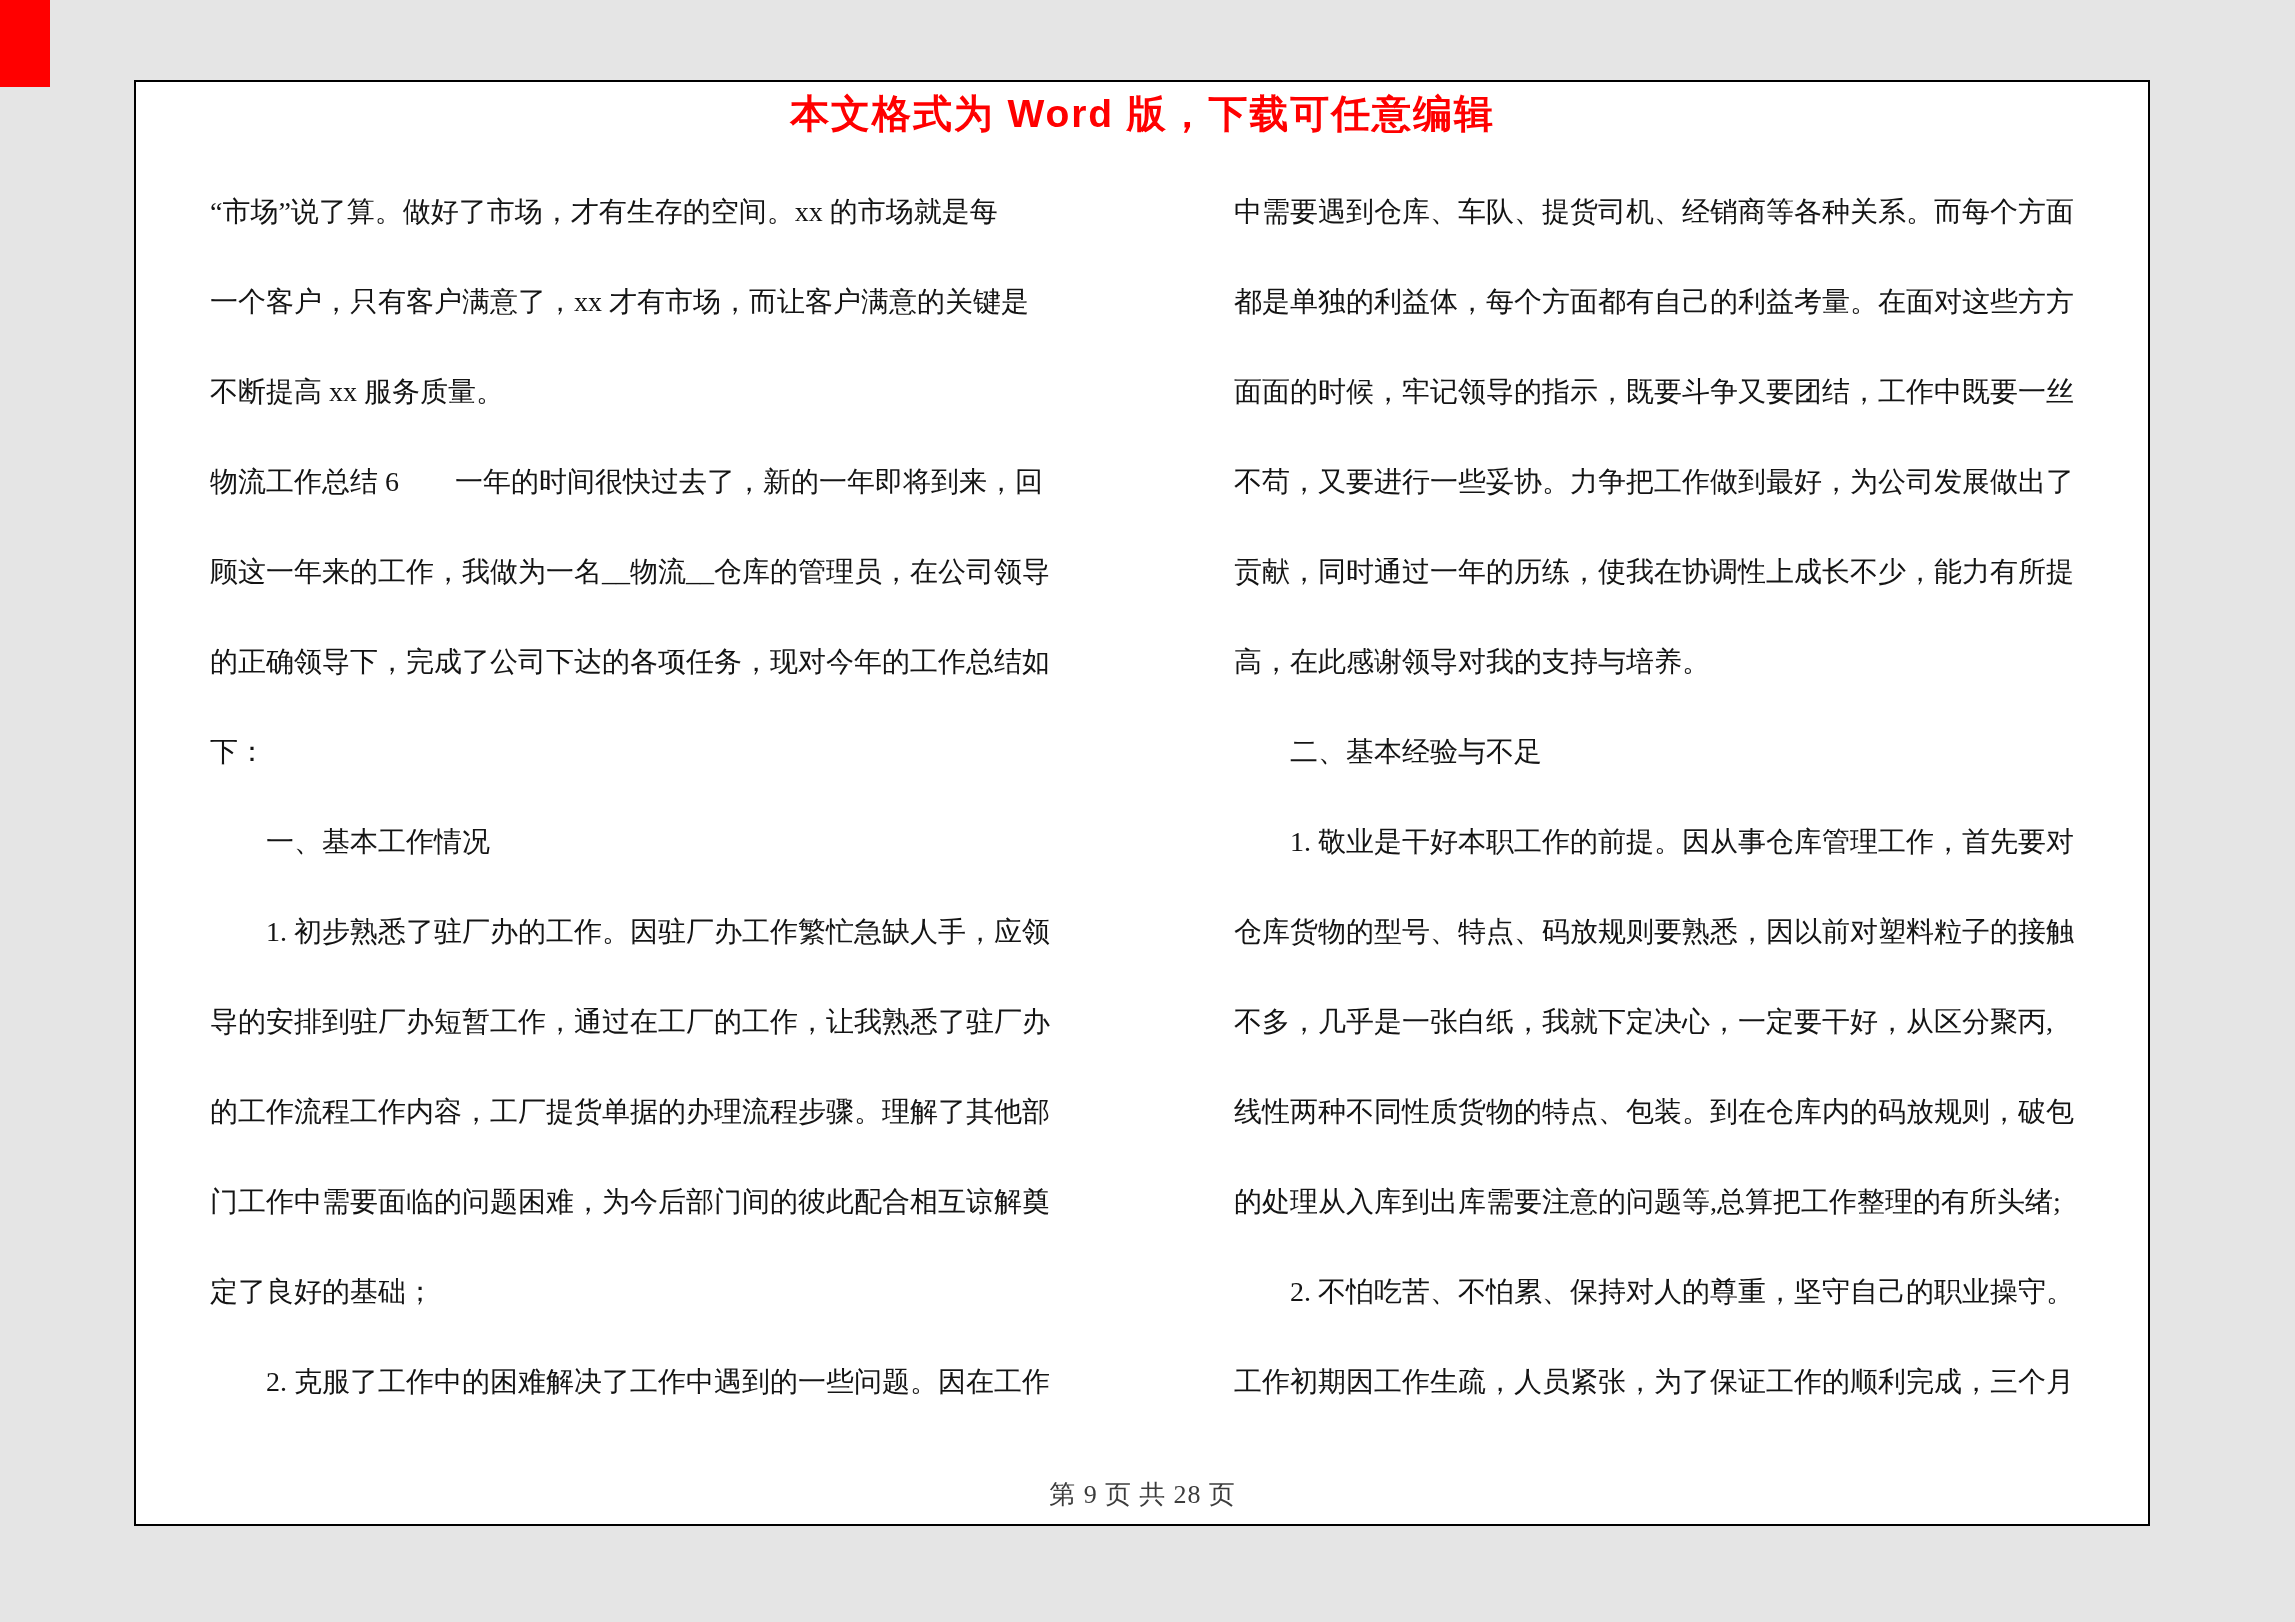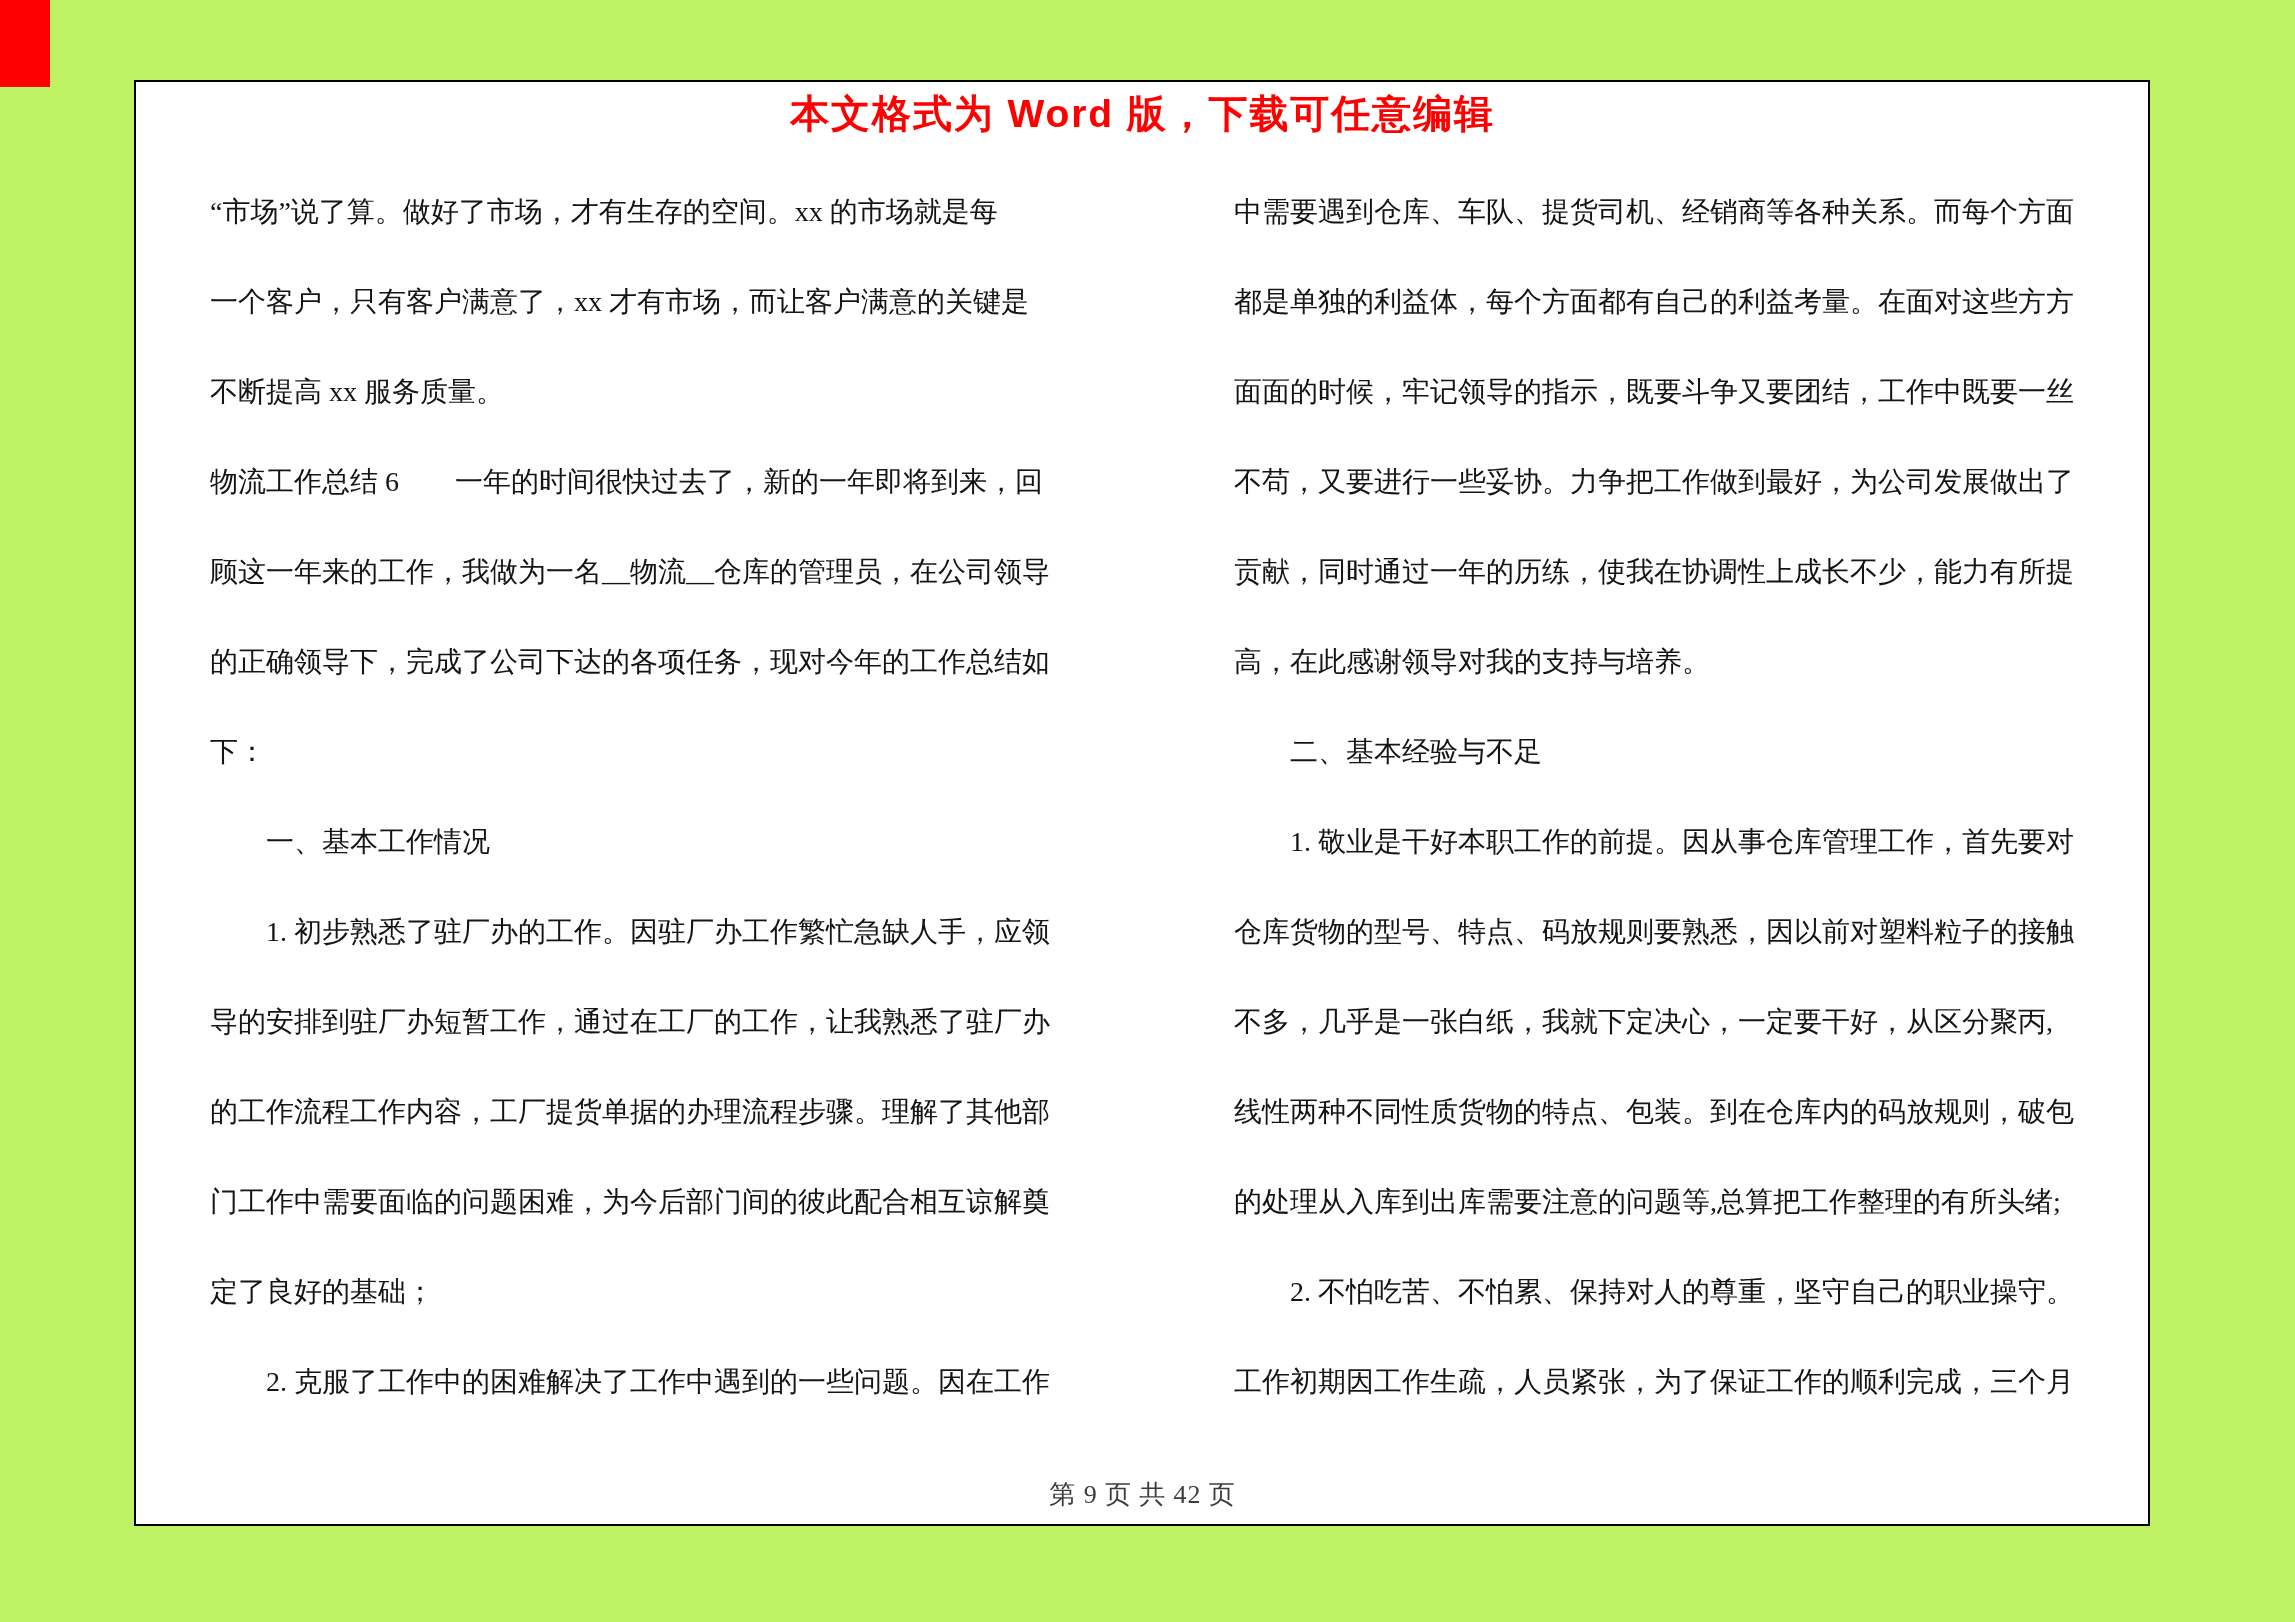--- a/index.html
+++ b/index.html
@@ -4,21 +4,21 @@
 <style>
   html, body {
     margin: 0;
     padding: 0;
     background: #ffffff;
   }
   .screen {
     position: relative;
     width: 2296px;
     height: 1622px;
-    background: #bef264;
+    background: #e5e5e5;
     overflow: hidden;
     font-family: "Liberation Serif", "DejaVu Serif", serif;
   }
   .corner-mark {
     position: absolute;
     left: 0;
     top: 0;
     width: 50px;
     height: 87px;
     background: var(--accent-red, #ff0000);
@@ -71,15 +71,15 @@
 </style>
 </head>
 <body>
 
 <div class="screen">
   <div class="corner-mark"></div>
   <div class="page-border"></div>
   <div class="doc-title">本文格式为 Word 版，下载可任意编辑</div>
   <div class="col col-left"><div class="line">“市场”说了算。做好了市场，才有生存的空间。xx 的市场就是每</div><div class="line">一个客户，只有客户满意了，xx 才有市场，而让客户满意的关键是</div><div class="line">不断提高 xx 服务质量。</div><div class="line">物流工作总结 6　　一年的时间很快过去了，新的一年即将到来，回</div><div class="line">顾这一年来的工作，我做为一名__物流__仓库的管理员，在公司领导</div><div class="line">的正确领导下，完成了公司下达的各项任务，现对今年的工作总结如</div><div class="line">下：</div><div class="line">　　一、基本工作情况</div><div class="line">　　1. 初步熟悉了驻厂办的工作。因驻厂办工作繁忙急缺人手，应领</div><div class="line">导的安排到驻厂办短暂工作，通过在工厂的工作，让我熟悉了驻厂办</div><div class="line">的工作流程工作内容，工厂提货单据的办理流程步骤。理解了其他部</div><div class="line">门工作中需要面临的问题困难，为今后部门间的彼此配合相互谅解奠</div><div class="line">定了良好的基础；</div><div class="line">　　2. 克服了工作中的困难解决了工作中遇到的一些问题。因在工作</div></div>
   <div class="col col-right"><div class="line">中需要遇到仓库、车队、提货司机、经销商等各种关系。而每个方面</div><div class="line">都是单独的利益体，每个方面都有自己的利益考量。在面对这些方方</div><div class="line">面面的时候，牢记领导的指示，既要斗争又要团结，工作中既要一丝</div><div class="line">不苟，又要进行一些妥协。力争把工作做到最好，为公司发展做出了</div><div class="line">贡献，同时通过一年的历练，使我在协调性上成长不少，能力有所提</div><div class="line">高，在此感谢领导对我的支持与培养。</div><div class="line">　　二、基本经验与不足</div><div class="line">　　1. 敬业是干好本职工作的前提。因从事仓库管理工作，首先要对</div><div class="line">仓库货物的型号、特点、码放规则要熟悉，因以前对塑料粒子的接触</div><div class="line">不多，几乎是一张白纸，我就下定决心，一定要干好，从区分聚丙,</div><div class="line">线性两种不同性质货物的特点、包装。到在仓库内的码放规则，破包</div><div class="line">的处理从入库到出库需要注意的问题等,总算把工作整理的有所头绪;</div><div class="line">　　2. 不怕吃苦、不怕累、保持对人的尊重，坚守自己的职业操守。</div><div class="line">工作初期因工作生疏，人员紧张，为了保证工作的顺利完成，三个月</div></div>
-  <div class="page-footer">第 9 页 共 42 页</div>
+  <div class="page-footer">第 9 页 共 28 页</div>
 </div>
 
 
 </body></html>

